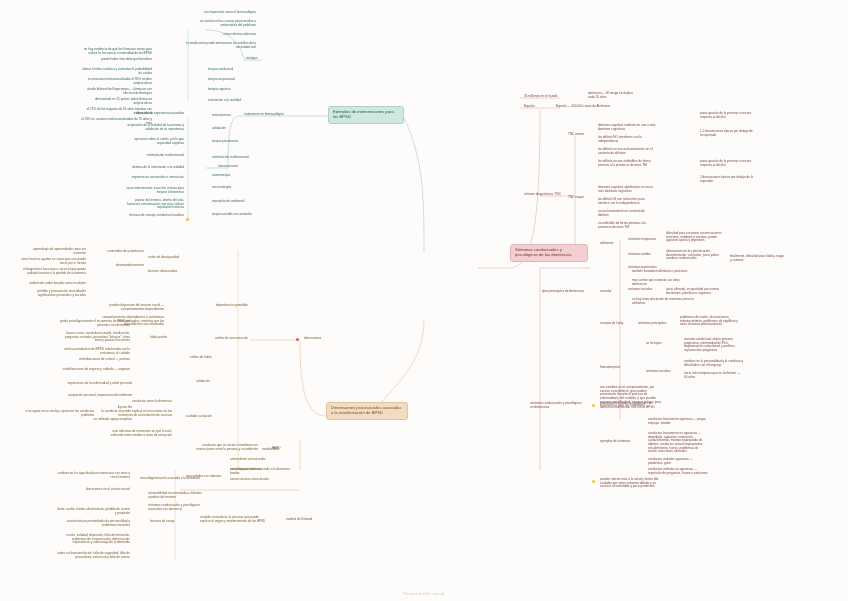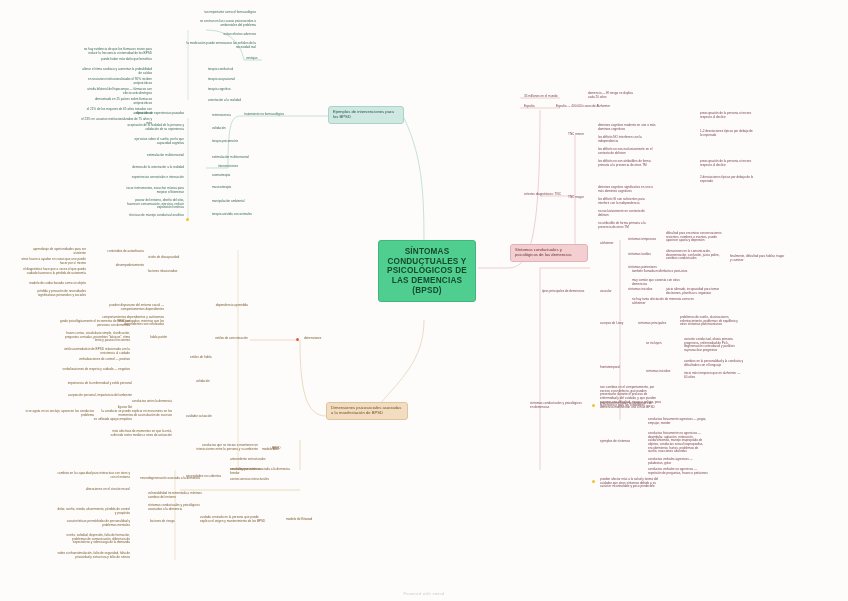--- a/index.html
+++ b/index.html
@@ -79,21 +79,20 @@
       <path d="M326 416 L332 416" stroke="#e0c49c"></path>
       <path d="M326 416 C306 416 300 390 300 340" stroke="#e0c49c"></path>
       <path d="M250 340 L296 340" stroke="#e0c49c"></path>
       <path d="M238 250 L238 470" stroke="#e8d4b4"></path>
       <path d="M300 440 L300 470" stroke="#e0c49c"></path>
       <path d="M180 490 L300 490" stroke="#e0c49c"></path>
       <path d="M175 470 L175 560" stroke="#e8d4b4"></path>
     </g>
   </svg>
 
-  <div class="node central" style="left:378px;top:240px;width:98px;">SÍNTOMAS CONDUCTUALES Y PSICOLÓGICOS DE LAS DEMENCIAS (BPSD)</div>
 
   <div class="node mainbox main-teal" style="left:328px;top:106px;width:76px;">Ejemplos de intervenciones para los BPSD</div>
 
   <div class="node mainbox main-pink" style="left:510px;top:244px;width:78px;">Síntomas conductuales y psicológicos de las demencias</div>
 
   <div class="node mainbox main-orange" style="left:326px;top:402px;width:82px;">Dimensiones psicosociales asociadas a la manifestación de BPSD</div>
 
   <div class="node t teal r" style="left:232px;top:113px;width:52px;">tratamiento no farmacológico</div>
   <div class="node t teal r" style="left:196px;top:165px;width:42px;">intervenciones</div>
   <div class="node t teal" style="left:246px;top:57px;width:28px;">ventajas</div>

